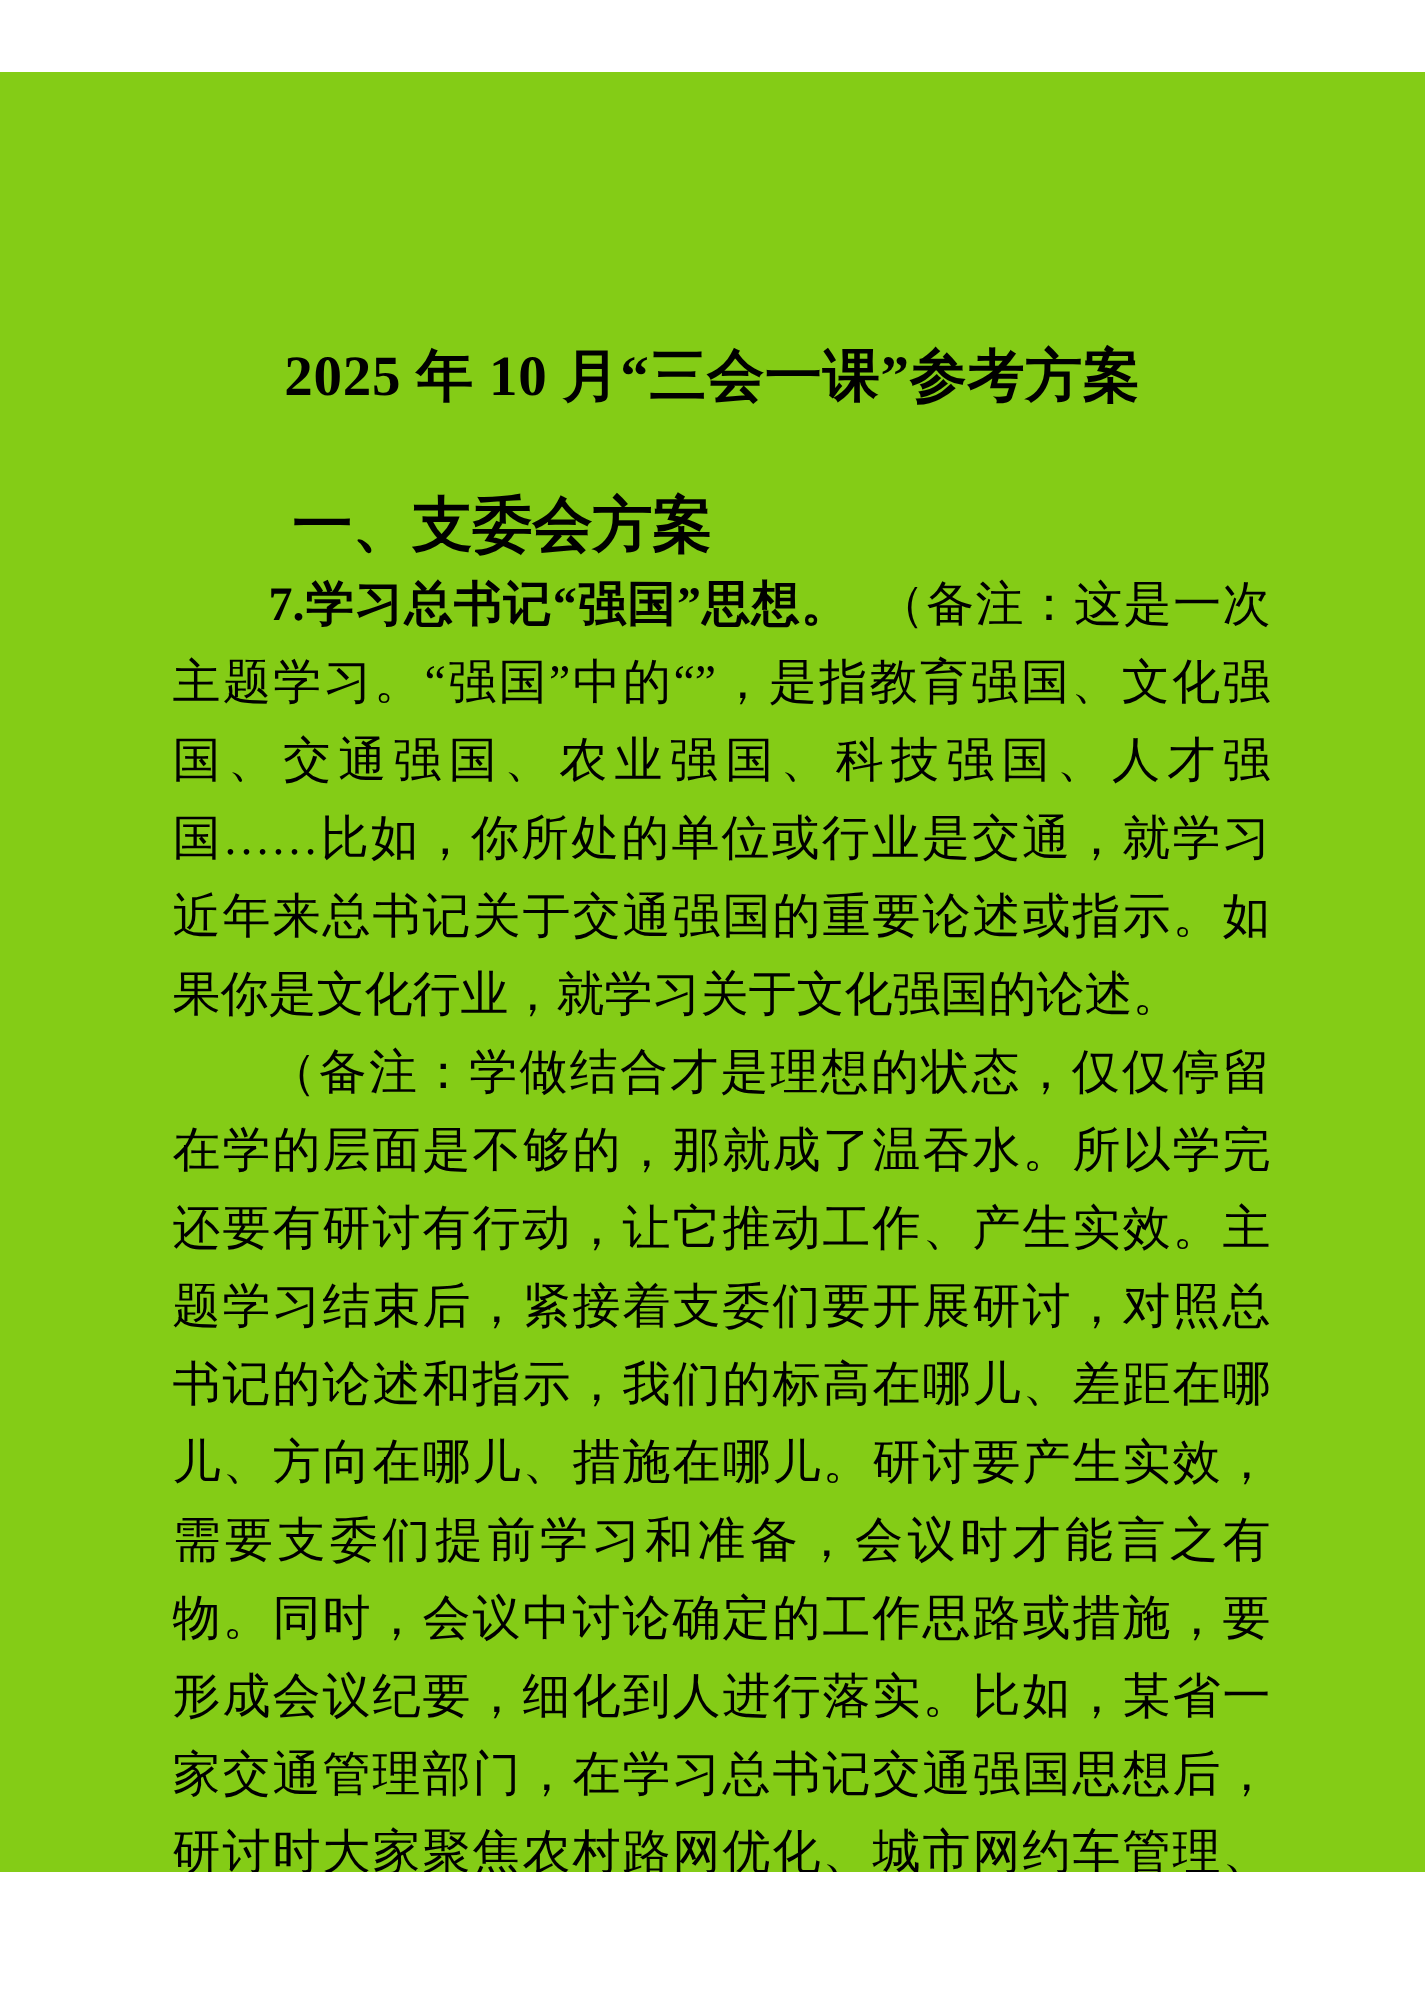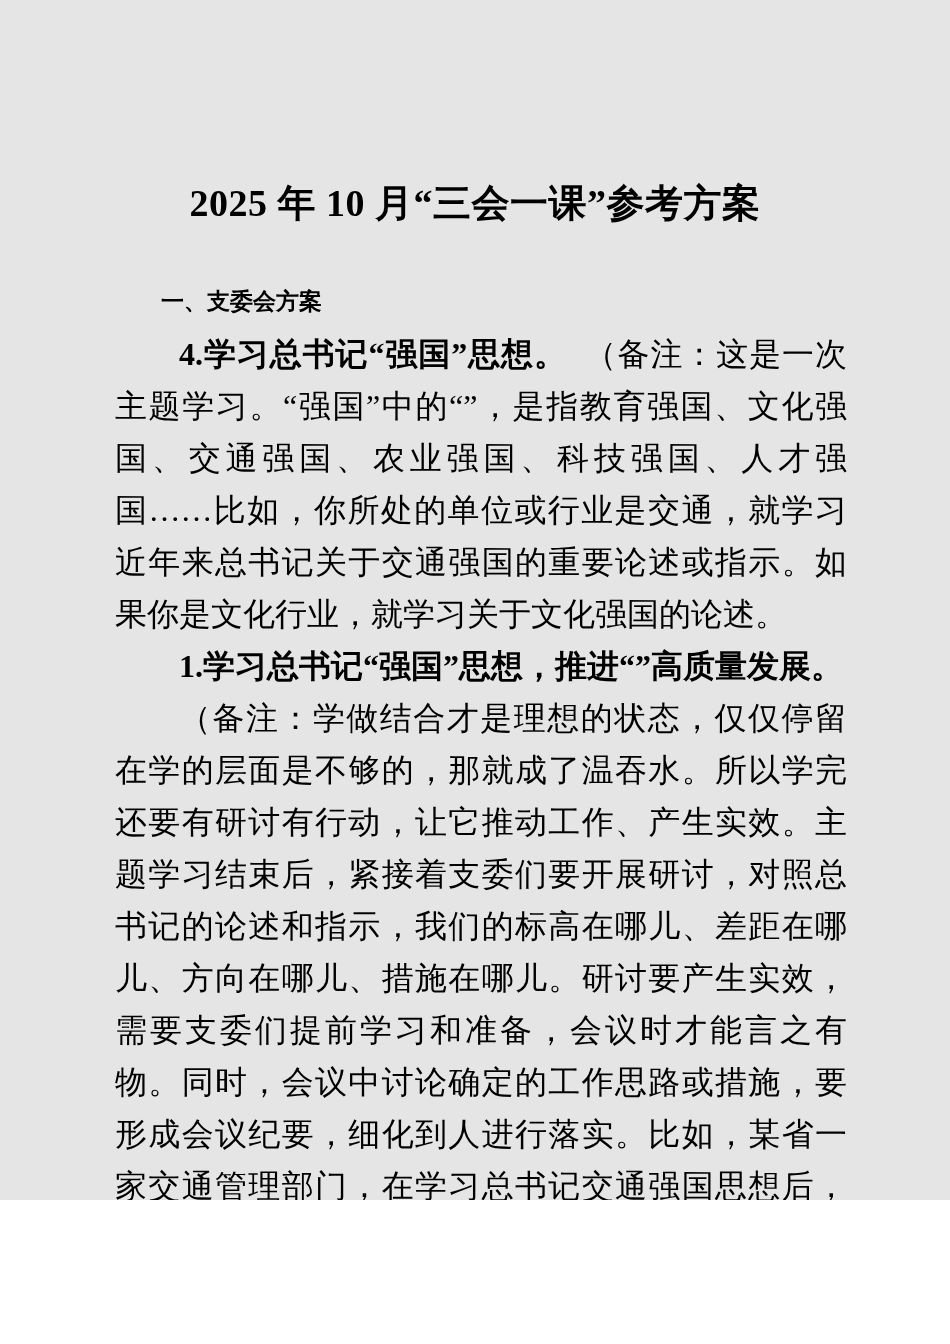--- a/index.html
+++ b/index.html
@@ -4,24 +4,25 @@
 <style>
   html, body {
     margin: 0;
     padding: 0;
     background: #ffffff;
   }
   .page {
     position: relative;
     width: 950px;
     height: 1200px;
-    background: #e5e5e5;
+    background: #84cc16;
     overflow: hidden;
     font-family: "Liberation Serif", "DejaVu Serif", serif;
     color: #000000;
+    margin-top: 48px;
   }
   .doc-title {
     position: absolute;
     top: 178px;
     left: 0;
     width: 100%;
     margin: 0;
     text-align: center;
     font-size: 38px;
     line-height: 50px;
@@ -33,21 +34,21 @@
     top: 276px;
     left: 115px;
     width: 732px;
     font-size: 32px;
     line-height: 52px;
     text-align: justify;
   }
   .sec-heading,
   .sub-heading {
     margin: 0;
-    font-size: 23px;
+    font-size: 40px;
     line-height: 52px;
     font-weight: 700;
     text-indent: 2em;
     text-align: left;
   }
   .para {
     margin: 0;
     text-indent: 2em;
   }
   .para-lead {
@@ -77,25 +78,24 @@
 <div class="page">
 
   <h1 class="doc-title">2025 年 10 月“三会一课”参考方案</h1>
 
   <div class="doc-body">
 
     <h2 class="sec-heading">一、支委会方案</h2>
 
 
     <p class="para">
-      <span class="para-lead">4.学习总书记“强国”思想。</span><span>（备注：这是一次主题学习。“强国”中的“”，是指教育强国、文化强国、交通强国、农业强国、科技强国、人才强国……比如，你所处的单位或行业是交通，就学习近年来总书记关于交通强国的重要论述或指示。如果你是文化行业，就学习关于文化强国的论述。</span>
+      <span class="para-lead">7.学习总书记“强国”思想。</span><span>（备注：这是一次主题学习。“强国”中的“”，是指教育强国、文化强国、交通强国、农业强国、科技强国、人才强国……比如，你所处的单位或行业是交通，就学习近年来总书记关于交通强国的重要论述或指示。如果你是文化行业，就学习关于文化强国的论述。</span>
     </p>
 
 
-    <p class="topic-para">1.学习总书记“强国”思想，推进“”高质量发展。</p>
 
     <p class="para">（备注：学做结合才是理想的状态，仅仅停留在学的层面是不够的，那就成了温吞水。所以学完还要有研讨有行动，让它推动工作、产生实效。主题学习结束后，紧接着支委们要开展研讨，对照总书记的论述和指示，我们的标高在哪儿、差距在哪儿、方向在哪儿、措施在哪儿。研讨要产生实效，需要支委们提前学习和准备，会议时才能言之有物。同时，会议中讨论确定的工作思路或措施，要形成会议纪要，细化到人进行落实。比如，某省一家交通管理部门，在学习总书记交通强国思想后，研讨时大家聚焦农村路网优化、城市网约车管理、电动</p>
 
   </div>
 
   <div class="page-footer">
     <span>— 1 —</span>
   </div>
 
 </div>

